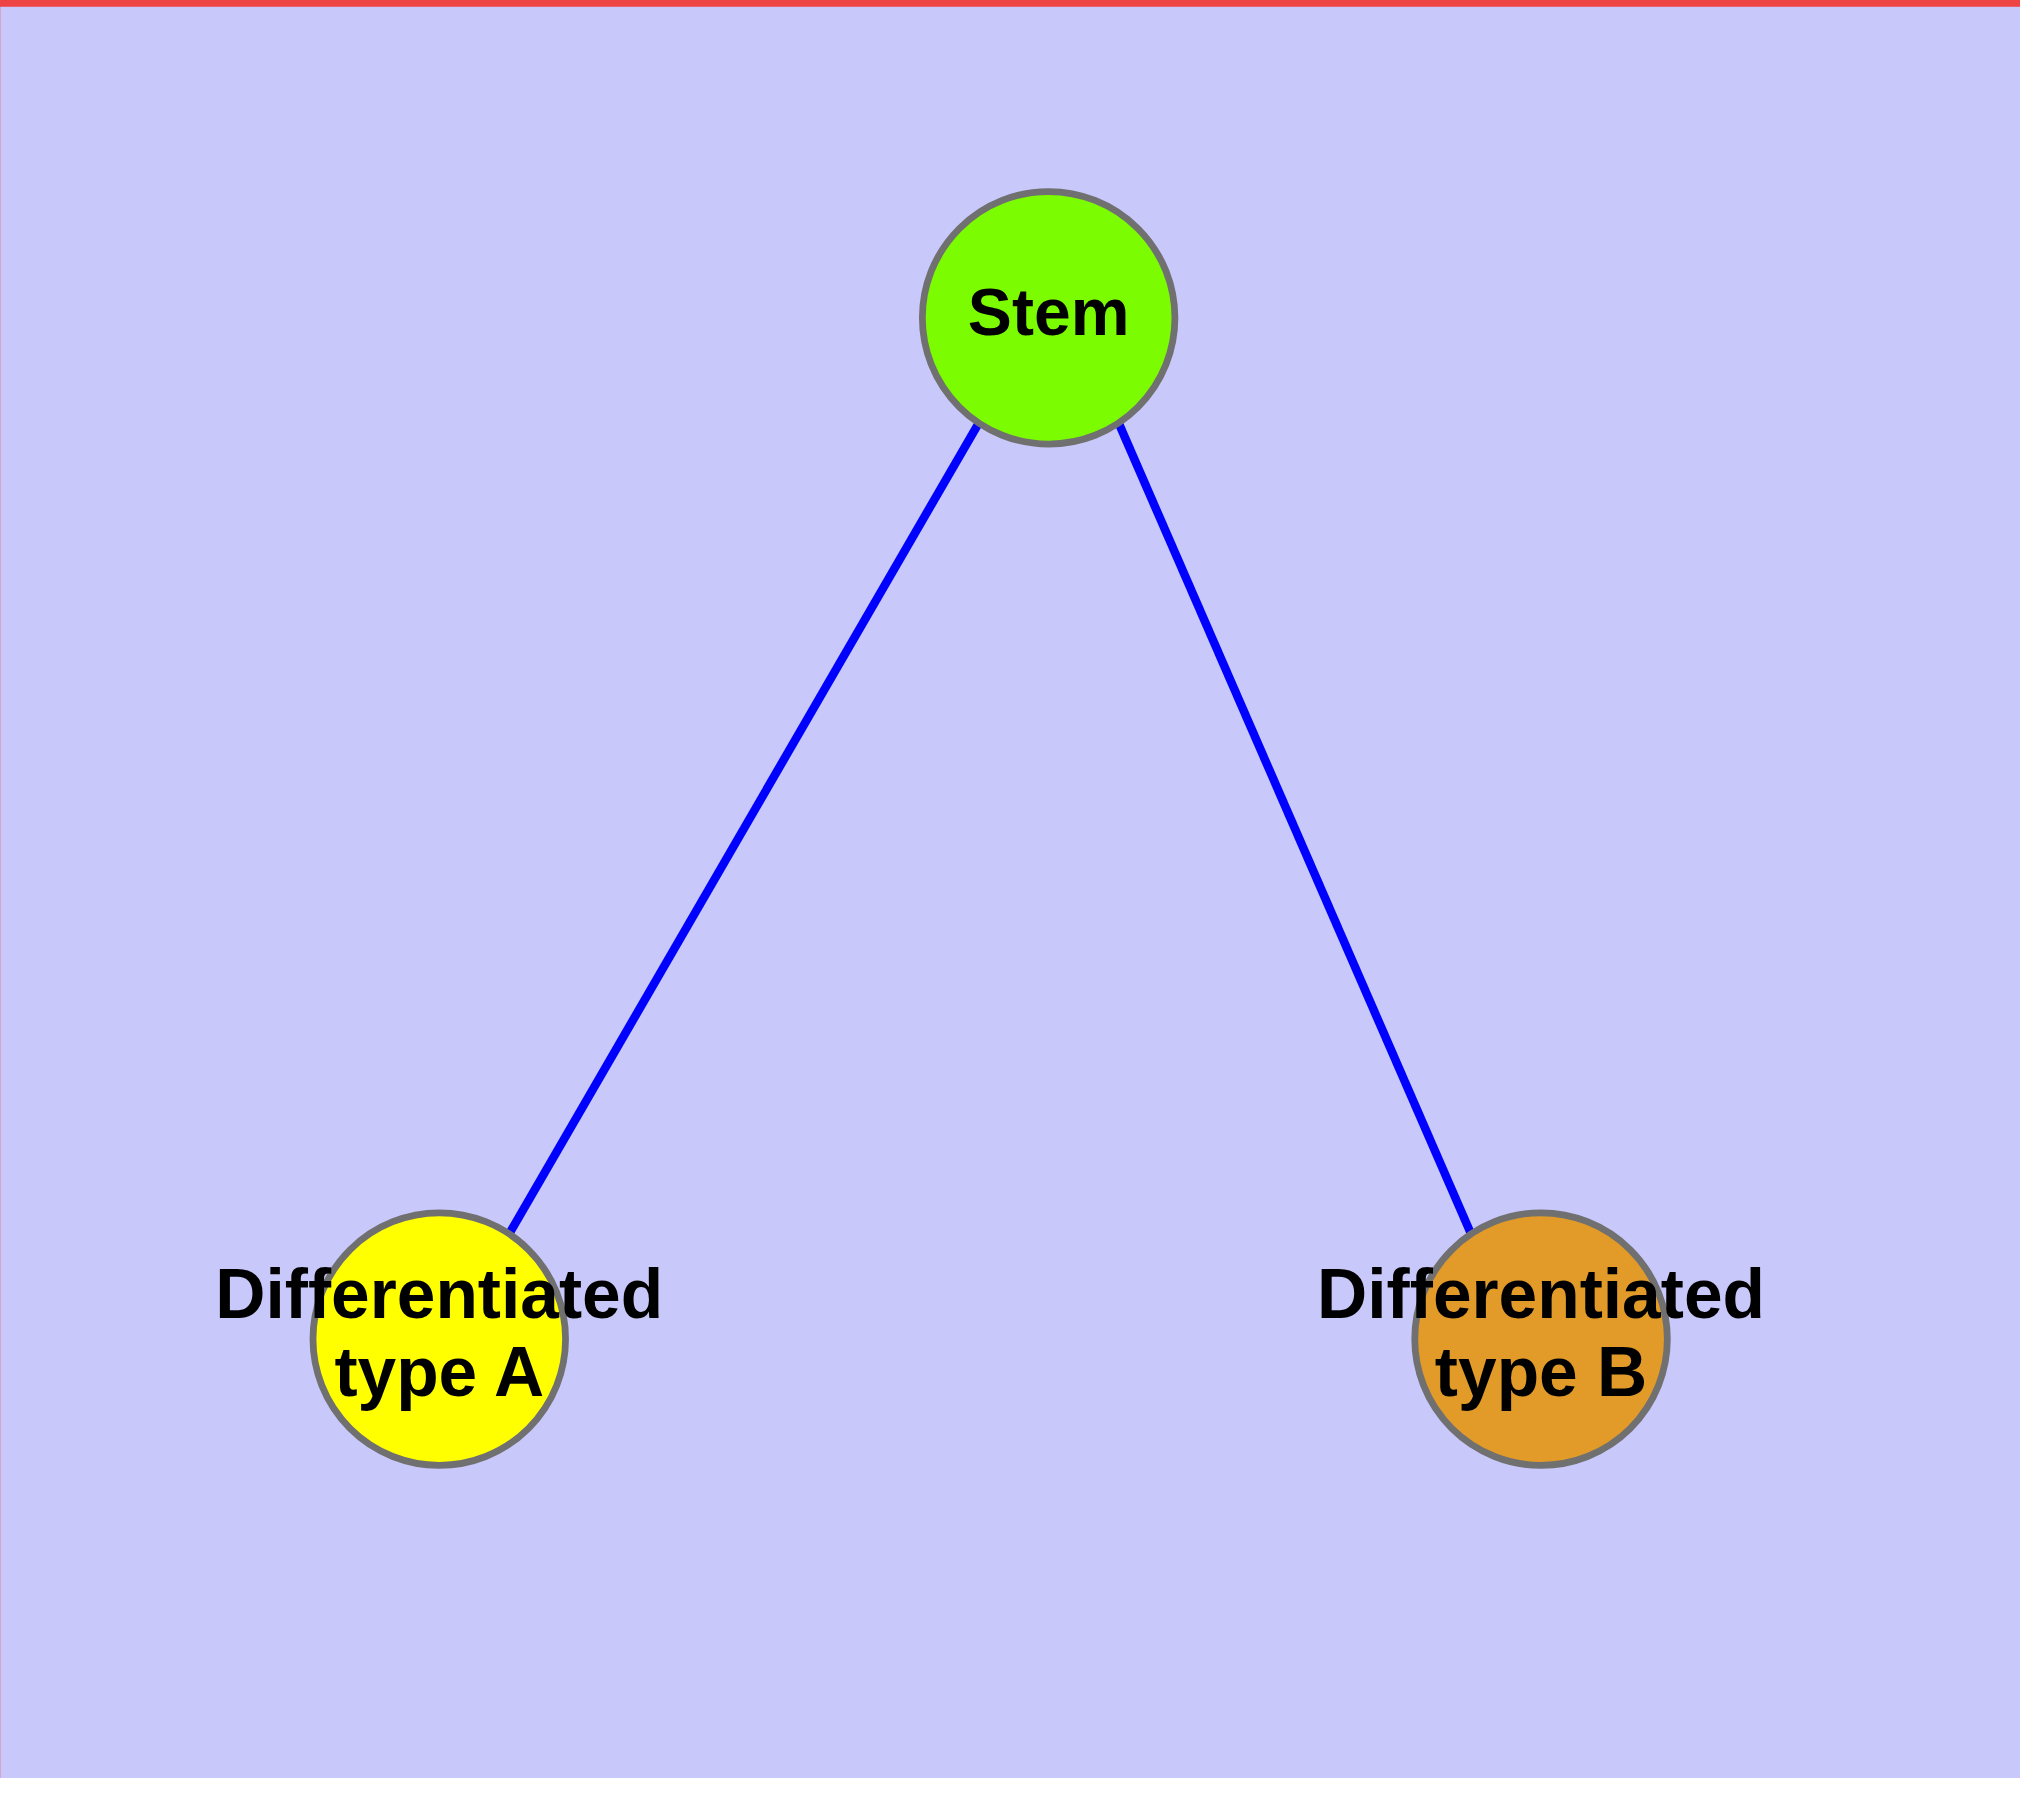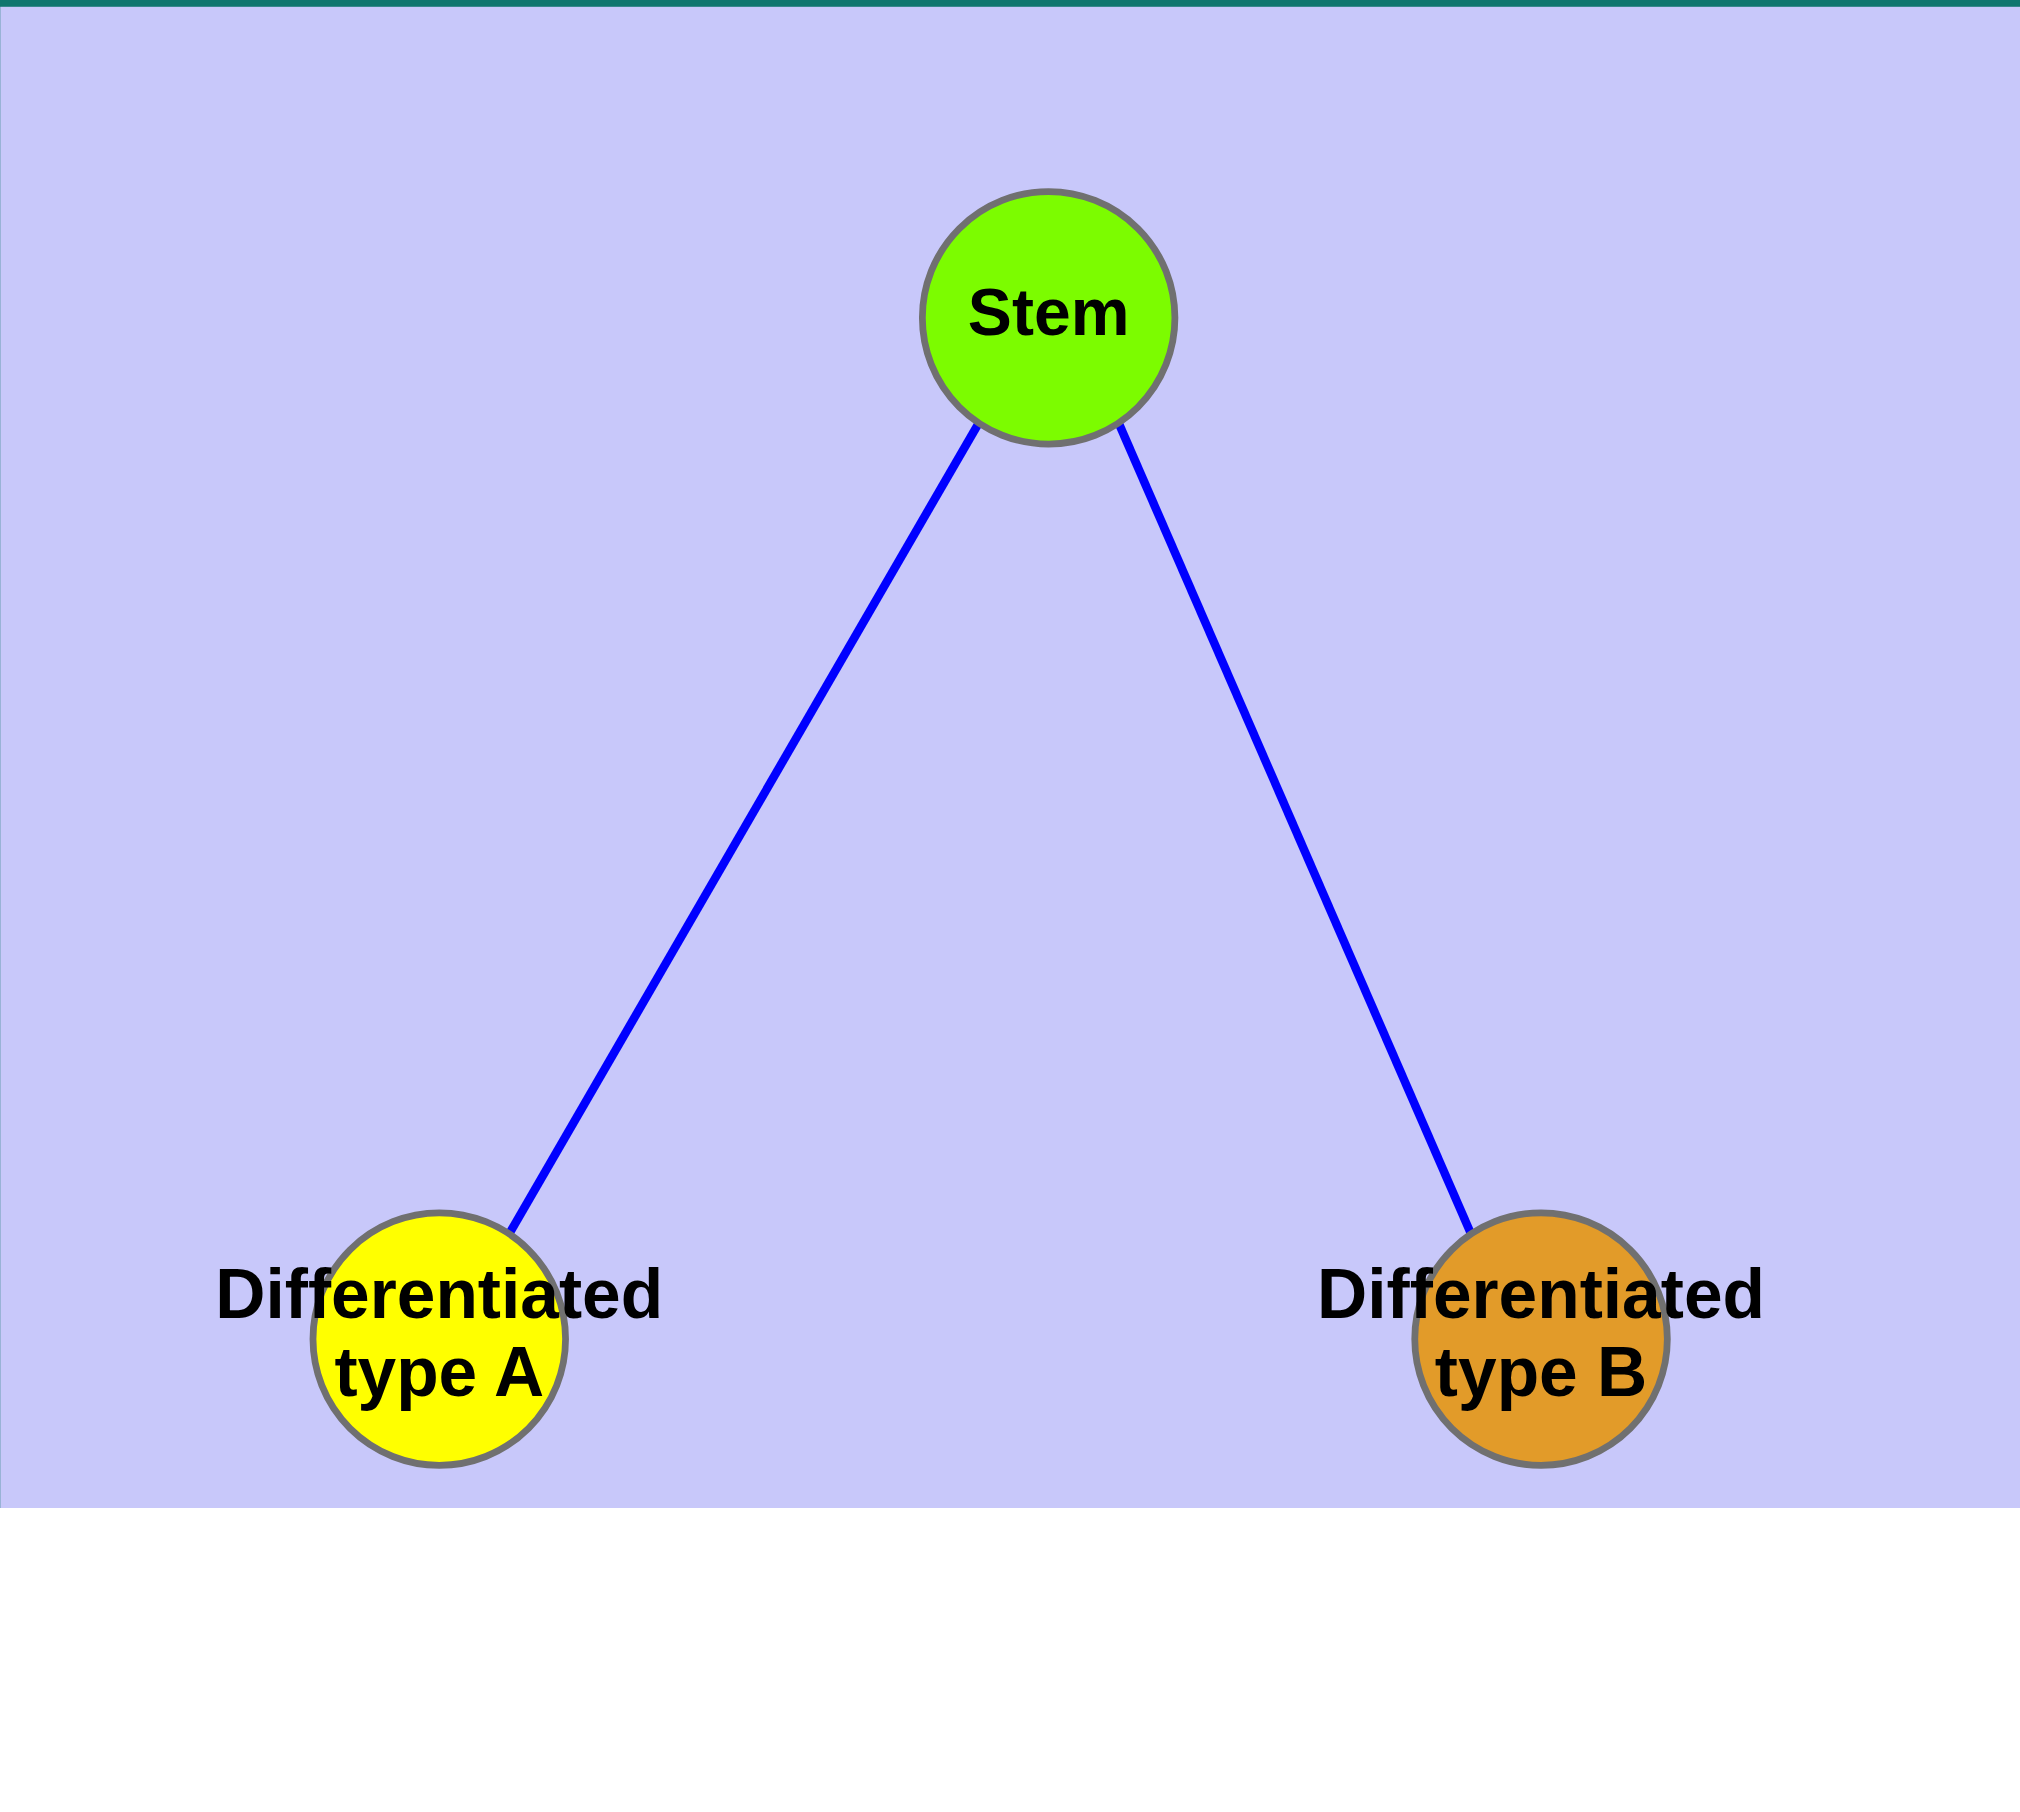--- a/index.html
+++ b/index.html
@@ -3,22 +3,22 @@
 <meta charset="utf-8">
 <style>
   html, body {
     margin: 0;
     padding: 0;
     background: #ffffff;
   }
   #canvas {
     position: relative;
     width: 2021px;
-    height: 1508px;
-    background: #0f766e;
+    height: 1778px;
+    background: #ef4444;
     overflow: hidden;
     font-family: "Liberation Sans", sans-serif;
   }
   #graph-svg {
     position: absolute;
     top: 0;
     left: 0;
     width: 2021px;
     height: 1812px;
     display: block;

